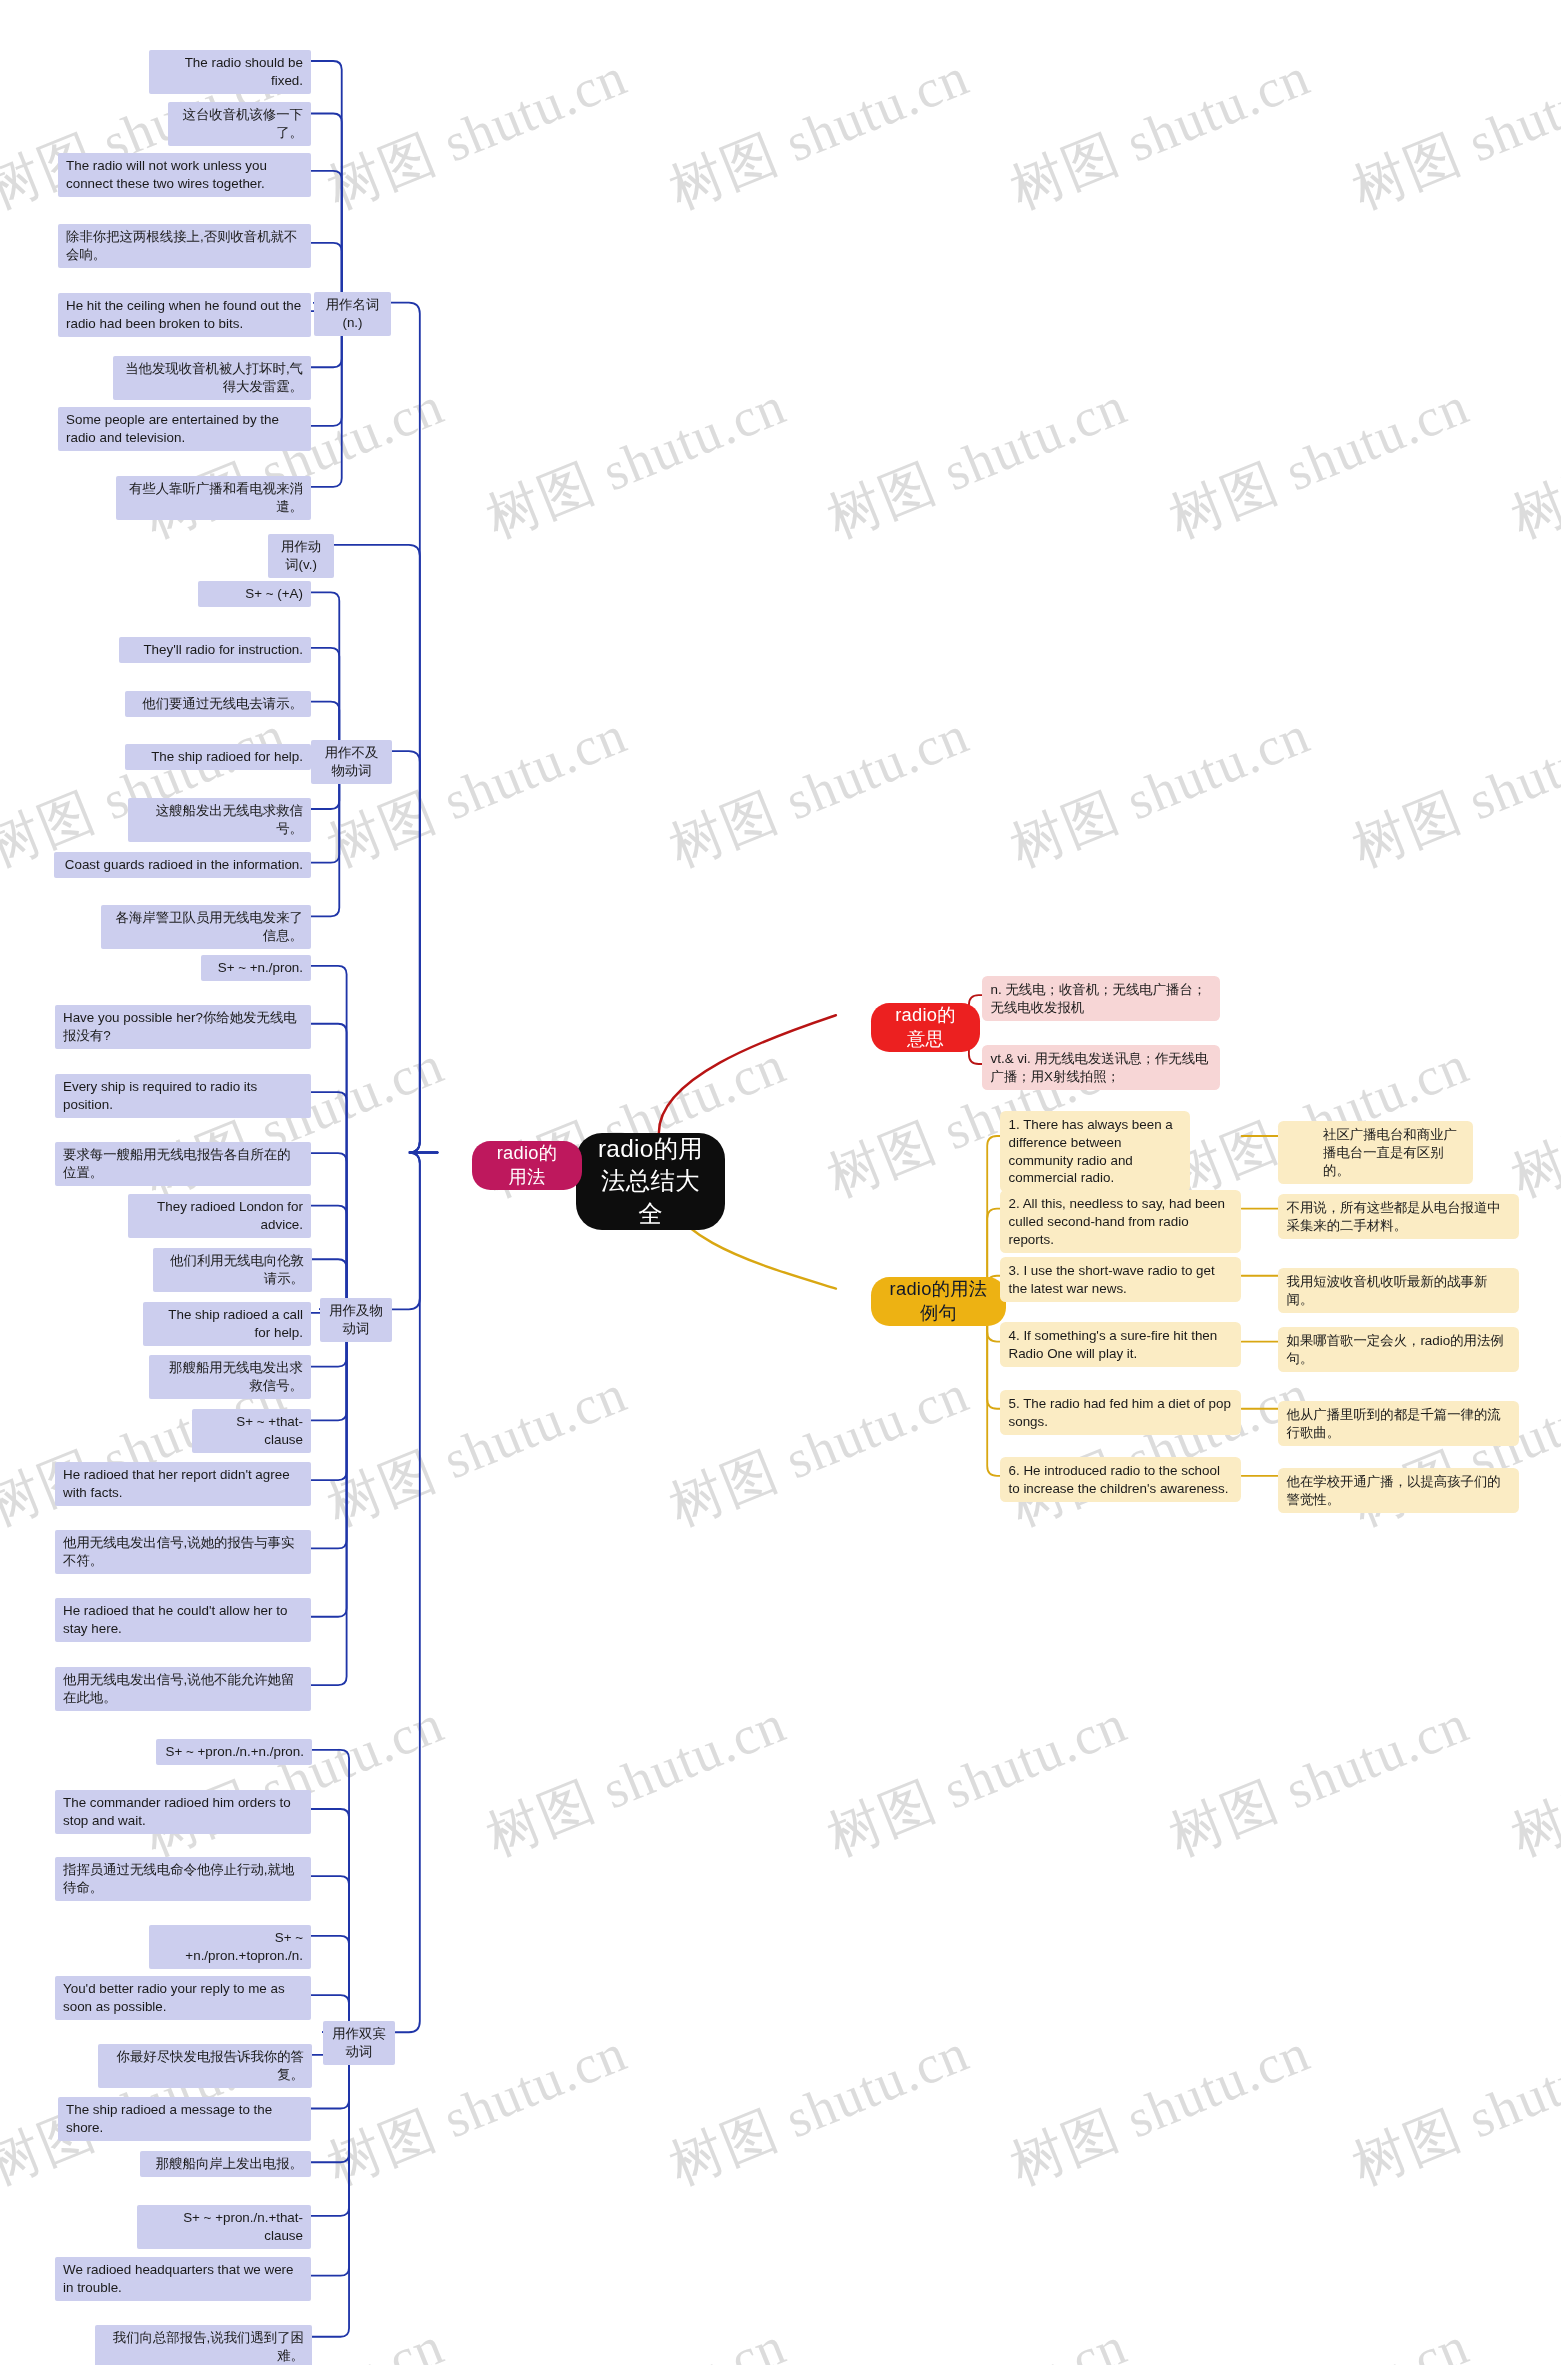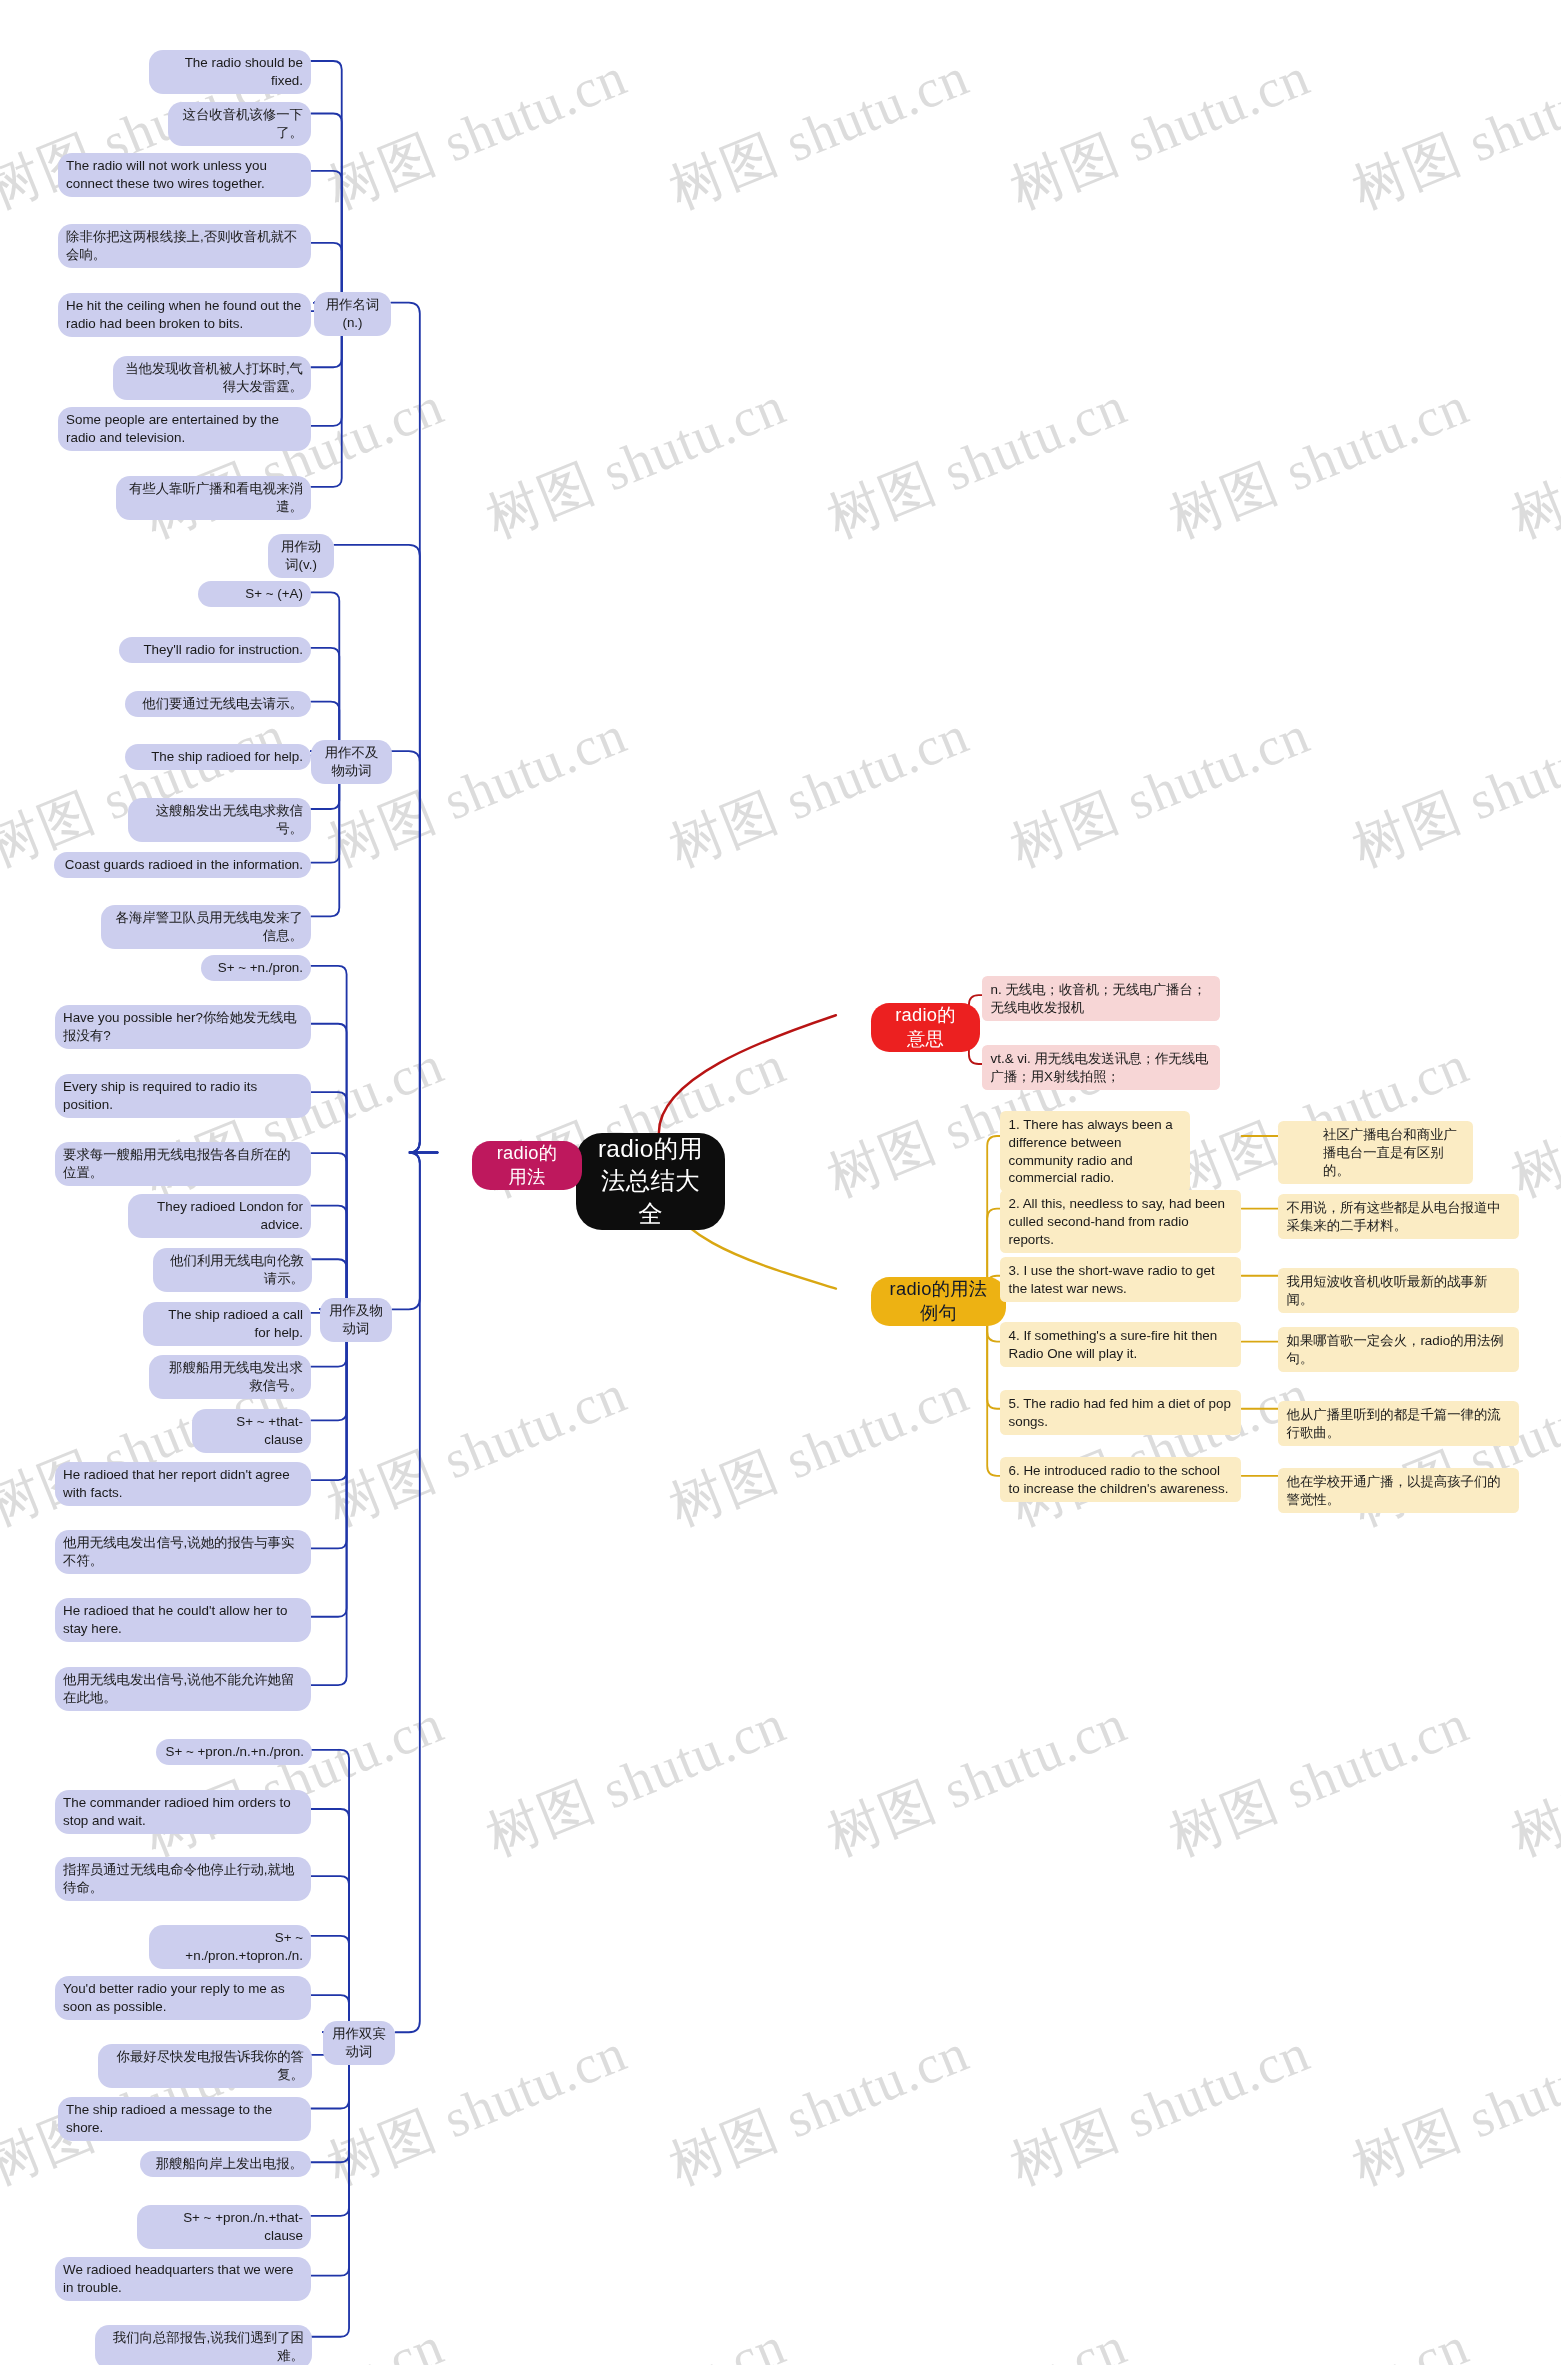--- a/index.html
+++ b/index.html
@@ -70,21 +70,21 @@
     margin-left: 35px;
   }
   .l1.blue   { background: #be185d; }
   .l1.red    { background: #ec2020; }
   .l1.yellow { background: #edb213; color:#0f172a; }
 
   
   .lv {
     background: #ccceee;
     color: #1a1a1a;
-    border-radius: 14px;
+    border-radius: 2px;
     font-size: 13.4px;
     padding: 4.3px 8px;
   }
   .lv.ctr { justify-content: flex-end; text-align: right; }
   .lv.lft { justify-content: flex-start; text-align: left; }
   .lv.mid { justify-content: center; text-align: center; }
 
   
   .pk {
     background: #f7d6d6;

